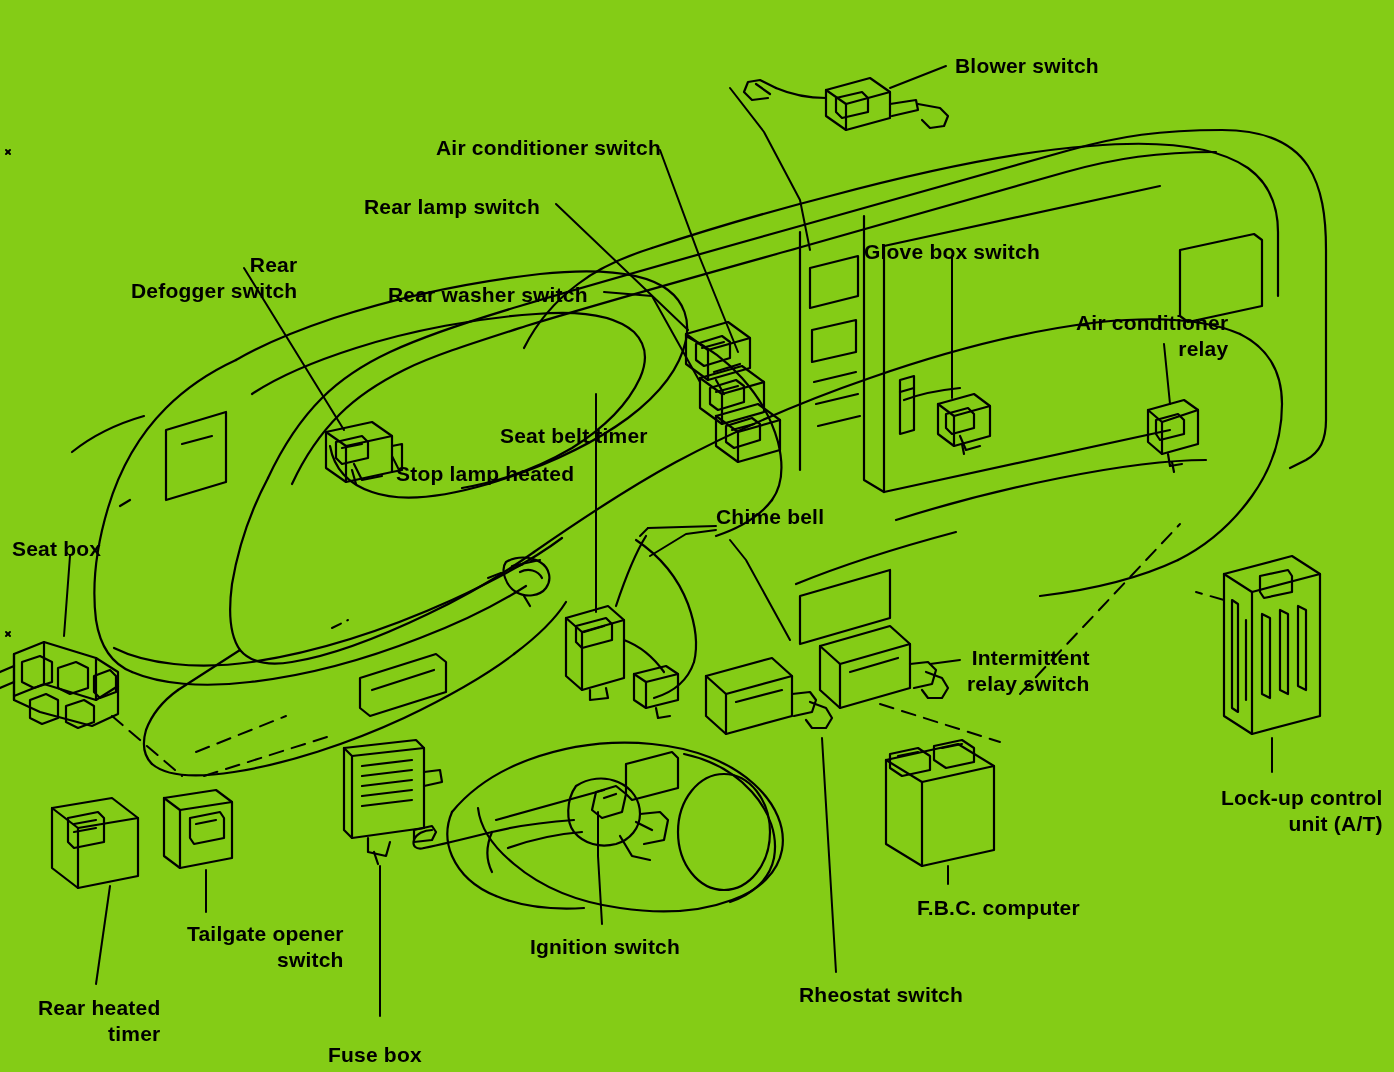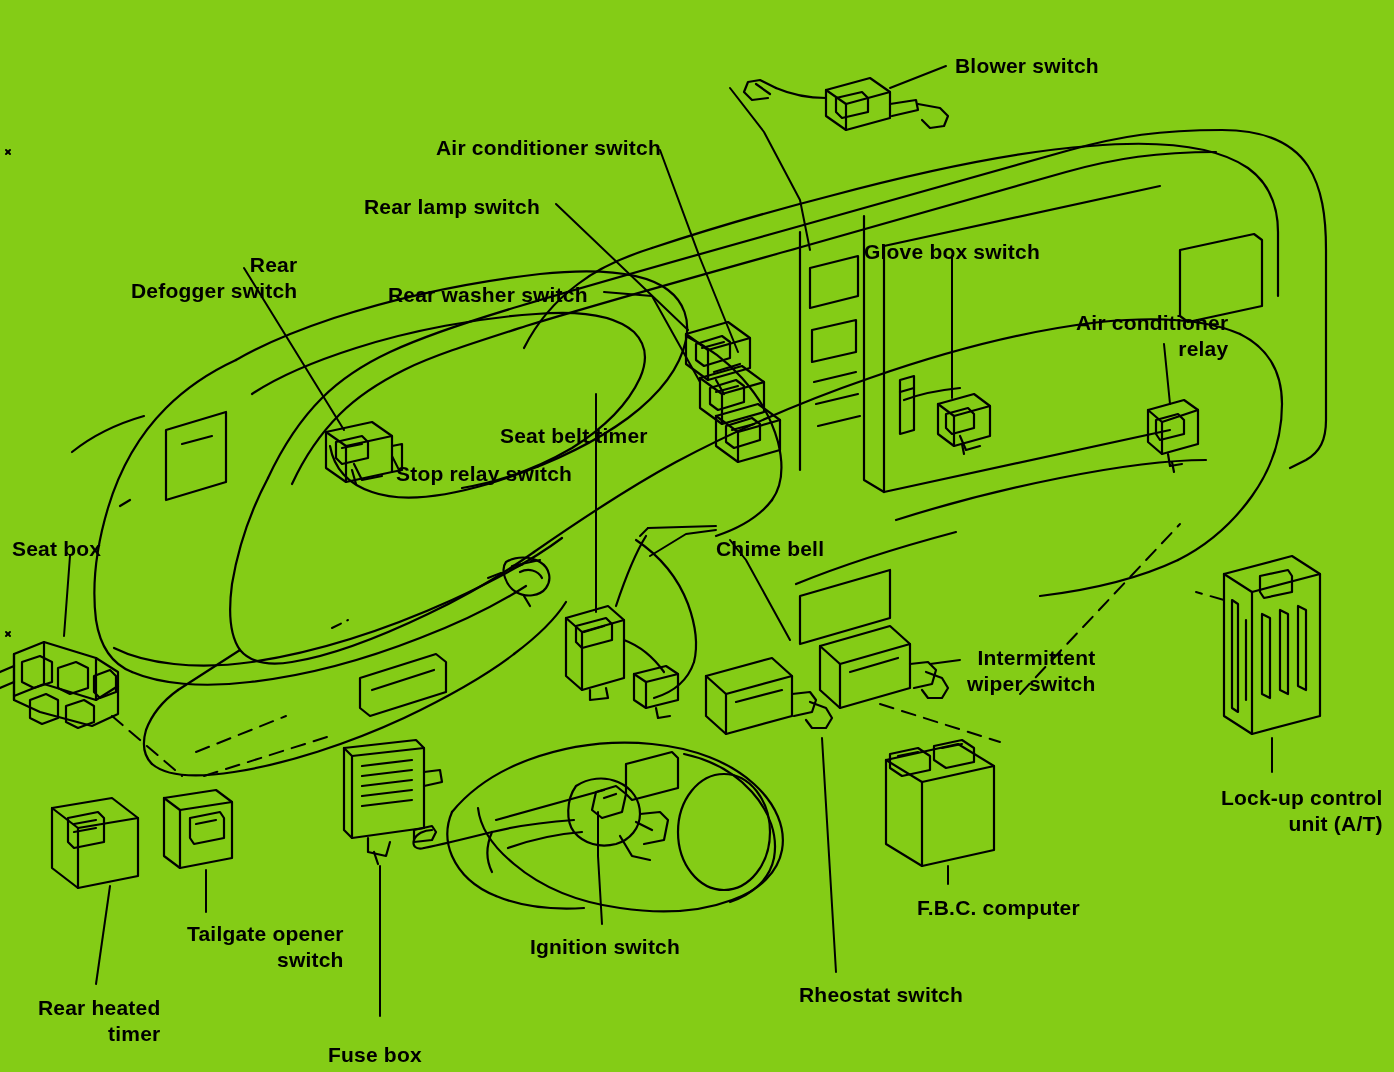--- a/index.html
+++ b/index.html
@@ -358,25 +358,25 @@
       <div class="label bold" style="left: 955px; top: 53px;">Blower switch</div>
       <div class="label bold" style="left: 436px; top: 135px;">Air conditioner switch</div>
       <div class="label bold" style="left: 364px; top: 194px;">Rear lamp switch</div>
       <div class="label bold" style="left: 864px; top: 239px;">Glove box switch</div>
       <div class="label bold" style="left: 131px; top: 252px;">Rear
 Defogger switch</div>
       <div class="label bold" style="left: 388px; top: 282px;">Rear washer switch</div>
       <div class="label bold" style="left: 1076px; top: 310px;">Air conditioner
 relay</div>
       <div class="label bold" style="left: 500px; top: 379px; margin-top: 44px;">Seat belt timer</div>
-      <div class="label bold" style="left: 396px; top: 461px;">Stop relay switch</div>
-      <div class="label bold" style="left: 716px; top: 536px;">Chime bell</div>
+      <div class="label bold" style="left: 396px; top: 461px;">Stop lamp heated</div>
+      <div class="label bold" style="left: 716px; top: 504px;">Chime bell</div>
       <div class="label bold" style="left: 12px; top: 536px;">Seat box</div>
       <div class="label bold" style="left: 967px; top: 645px;">Intermittent
-wiper switch</div>
+relay switch</div>
       <div class="label bold" style="left: 1221px; top: 785px;">Lock-up control
 unit (A/T)</div>
       <div class="label bold" style="left: 917px; top: 895px;">F.B.C. computer</div>
       <div class="label bold" style="left: 157px; top: 921px; margin-left: 30px;">Tailgate opener
 switch</div>
       <div class="label bold" style="left: 530px; top: 934px;">Ignition switch</div>
       <div class="label bold" style="left: 779px; top: 982px; margin-left: 20px;">Rheostat switch</div>
       <div class="label bold" style="left: 38px; top: 995px;">Rear heated
 timer</div>
       <div class="label bold" style="left: 328px; top: 1027px; margin-top: 15px;">Fuse box</div>

